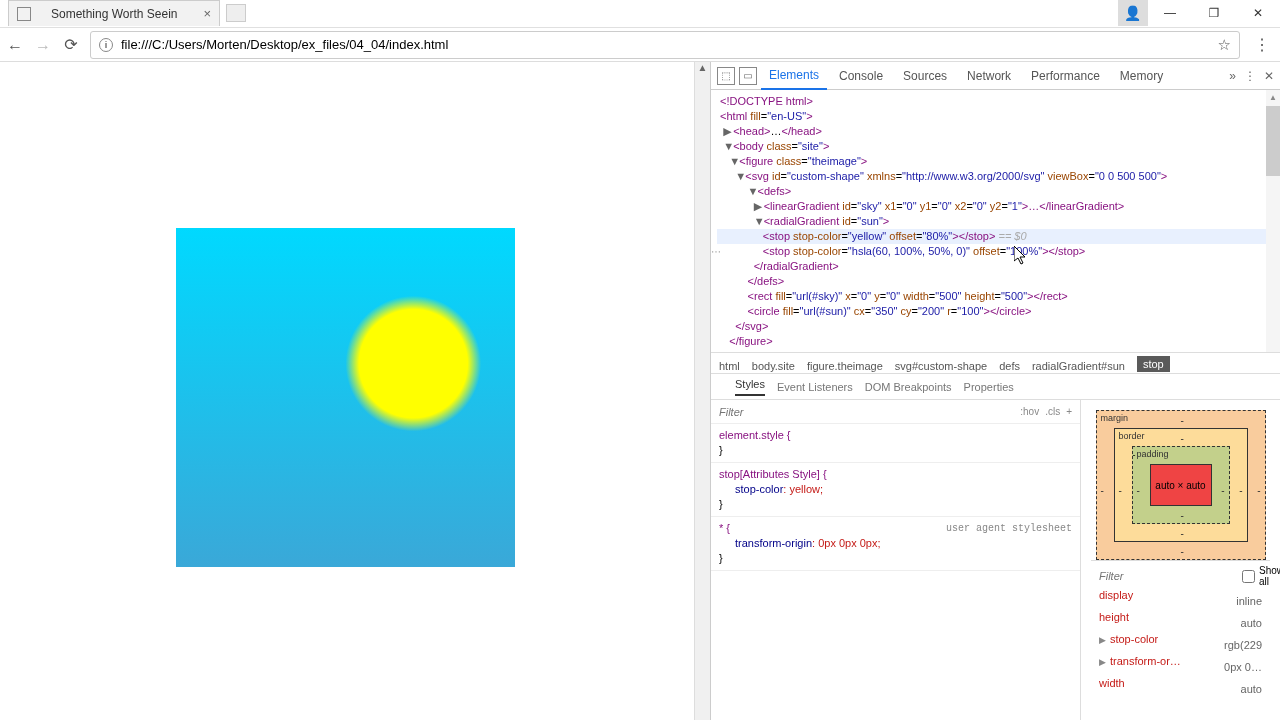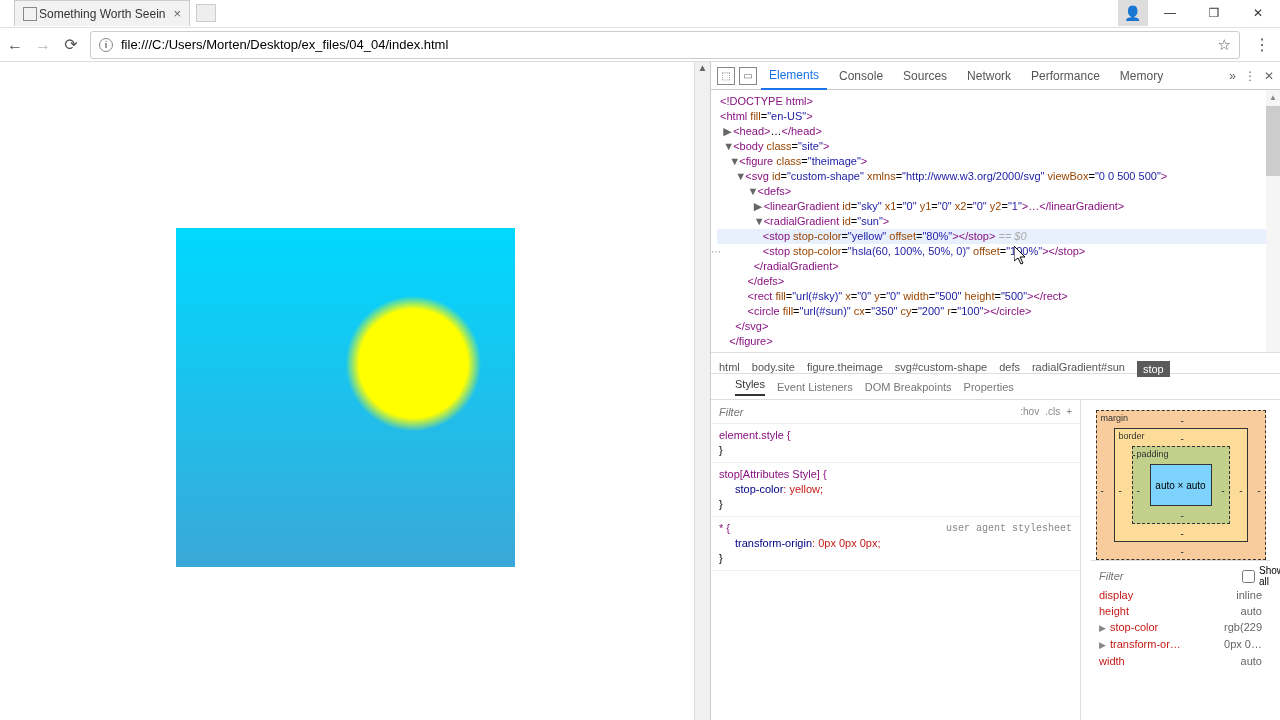--- a/index.html
+++ b/index.html
@@ -1,20 +1,20 @@
 <!DOCTYPE html>
 <html><head>
 <meta charset="utf-8">
 <style>
 * { margin: 0; padding: 0; box-sizing: border-box; font-family: "Segoe UI", Arial, sans-serif; }
 body { width: 1280px; height: 720px; overflow: hidden; background: #fff; position: relative; }
 
 
 .titlebar { height: 28px; background: #fff; display: flex; align-items: flex-start; border-bottom: 1px solid #e0e0e0; }
-.tab { display: flex; align-items: center; height: 26px; background: #f2f2f2; border: 1px solid #ccc; border-bottom: none; padding: 0 8px; margin-left: 14px; font-size: 12px; color: #333; gap: 2px; }
+.tab { display: flex; align-items: center; height: 26px; background: #f2f2f2; border: 1px solid #ccc; border-bottom: none; padding: 0 8px; margin-left: 8px; font-size: 12px; color: #333; gap: 20px; }
 .tab .favicon { width: 14px; height: 14px; border: 1px solid #888; }
 .tab .close { font-size: 13px; color: #666; cursor: pointer; margin-left: 6px; }
 .newtab { width: 20px; height: 18px; margin-left: 6px; margin-top: 4px; background: #eee; border: 1px solid #ccc; }
 .win-controls { margin-left: auto; display: flex; }
 .win-controls div { width: 44px; height: 26px; display: flex; align-items: center; justify-content: center; font-size: 12px; color: #333; }
 .win-controls .profile { background: #ddd; width: 30px; font-size: 14px; }
 
 
 .addrbar { height: 34px; display: flex; align-items: center; padding: 0 6px; gap: 10px; border-bottom: 1px solid #ddd; }
 .nav-btn { width: 18px; height: 18px; display: flex; align-items: center; justify-content: center; color: #555; font-size: 16px; }
@@ -47,21 +47,21 @@
 .attr { color: #994500; }
 .val { color: #1a1aa6; }
 .sel-line { background: #e8f0fe; }
 .eq0 { color: #aaa; font-style: italic; }
 .tree-dots { position: absolute; left: 0; top: 154px; color: #999; font-size: 10px; }
 .tree-scroll { position: absolute; right: 0; top: 0; width: 14px; height: 100%; background: #f5f5f5; }
 .tree-scroll .thumb { width: 100%; height: 70px; background: #ccc; margin-top: 4px; }
 .tree-scroll .arr { height: 12px; font-size: 8px; text-align: center; color: #888; }
 
 
-.breadcrumb { height: 22px; display: flex; align-items: flex-start; padding: 8px 8px; gap: 12px; font-size: 11px; color: #555; border-top: 1px solid #ddd; border-bottom: 1px solid #ddd; }
+.breadcrumb { height: 22px; display: flex; align-items: flex-end; padding: 1px 8px; gap: 12px; font-size: 11px; color: #555; border-top: 1px solid #ddd; border-bottom: 1px solid #ddd; }
 .breadcrumb .sel { background: #5a5a5a; color: #fff; padding: 2px 6px; }
 
 
 .style-tabs { height: 26px; display: flex; align-items: center; padding: 0 24px; gap: 12px; font-size: 11px; border-bottom: 1px solid #ddd; }
 .style-tabs .active { color: #333; font-weight: 500; border-bottom: 2px solid #333; padding-bottom: 4px; }
 .style-tabs span { color: #777; }
 
 
 .styles-row { display: flex; flex: 1; }
 .styles-pane { flex: 1; font-family: Consolas, monospace; font-size: 11px; }
@@ -73,31 +73,31 @@
 .prop { color: #c41a16; padding-left: 16px; }
 .propname { color: #008; }
 .ua { color: #888; float: right; font-size: 10px; font-family: Liberation Mono, monospace; }
 
 
 .boxmodel { width: 200px; border-left: 1px solid #ddd; padding: 10px; display: flex; flex-direction: column; }
 .bm-wrap { position: relative; width: 170px; height: 150px; margin: 0 auto; }
 .bm-margin { position: absolute; inset: 0; background: #f9cc9d; border: 1px dashed #333; }
 .bm-border { position: absolute; inset: 18px; background: #fddc9a; border: 1px solid #333; }
 .bm-padding { position: absolute; inset: 36px; background: #c3d08b; border: 1px dashed #333; }
-.bm-content { position: absolute; inset: 54px; background: #7dd3fc; border: 1px solid #333; display: flex; align-items: center; justify-content: center; font-size: 10px; }
+.bm-content { position: absolute; inset: 54px; background: #ef4444; border: 1px solid #333; display: flex; align-items: center; justify-content: center; font-size: 10px; }
 .bm-label { position: absolute; top: 2px; left: 4px; font-size: 9px; color: #333; }
 .bm-dash { position: absolute; font-size: 10px; color: #333; }
 
 
 .computed { border-top: 1px solid #ddd; padding: 4px 8px; font-family: Consolas, monospace; font-size: 11px; }
 .computed-head { display: flex; align-items: center; height: 22px; }
 .computed-head input { border: none; flex: 1; font-style: italic; font-size: 11px; }
 .computed .row { display: flex; justify-content: space-between; line-height: 16px; }
 .computed .pname { color: #c41a16; }
-.computed .pval { color: #666; }
+.computed .pval { color: #666; margin-top: 6px; }
 .computed .tri { color: #888; margin-right: 4px; font-size: 9px; }
 .cursor { position: absolute; pointer-events: none; }
 </style>
 </head>
 <body>
 
 <div class="titlebar">
   <div class="tab">
     <div class="favicon"></div>
     <span>Something Worth Seein</span>

